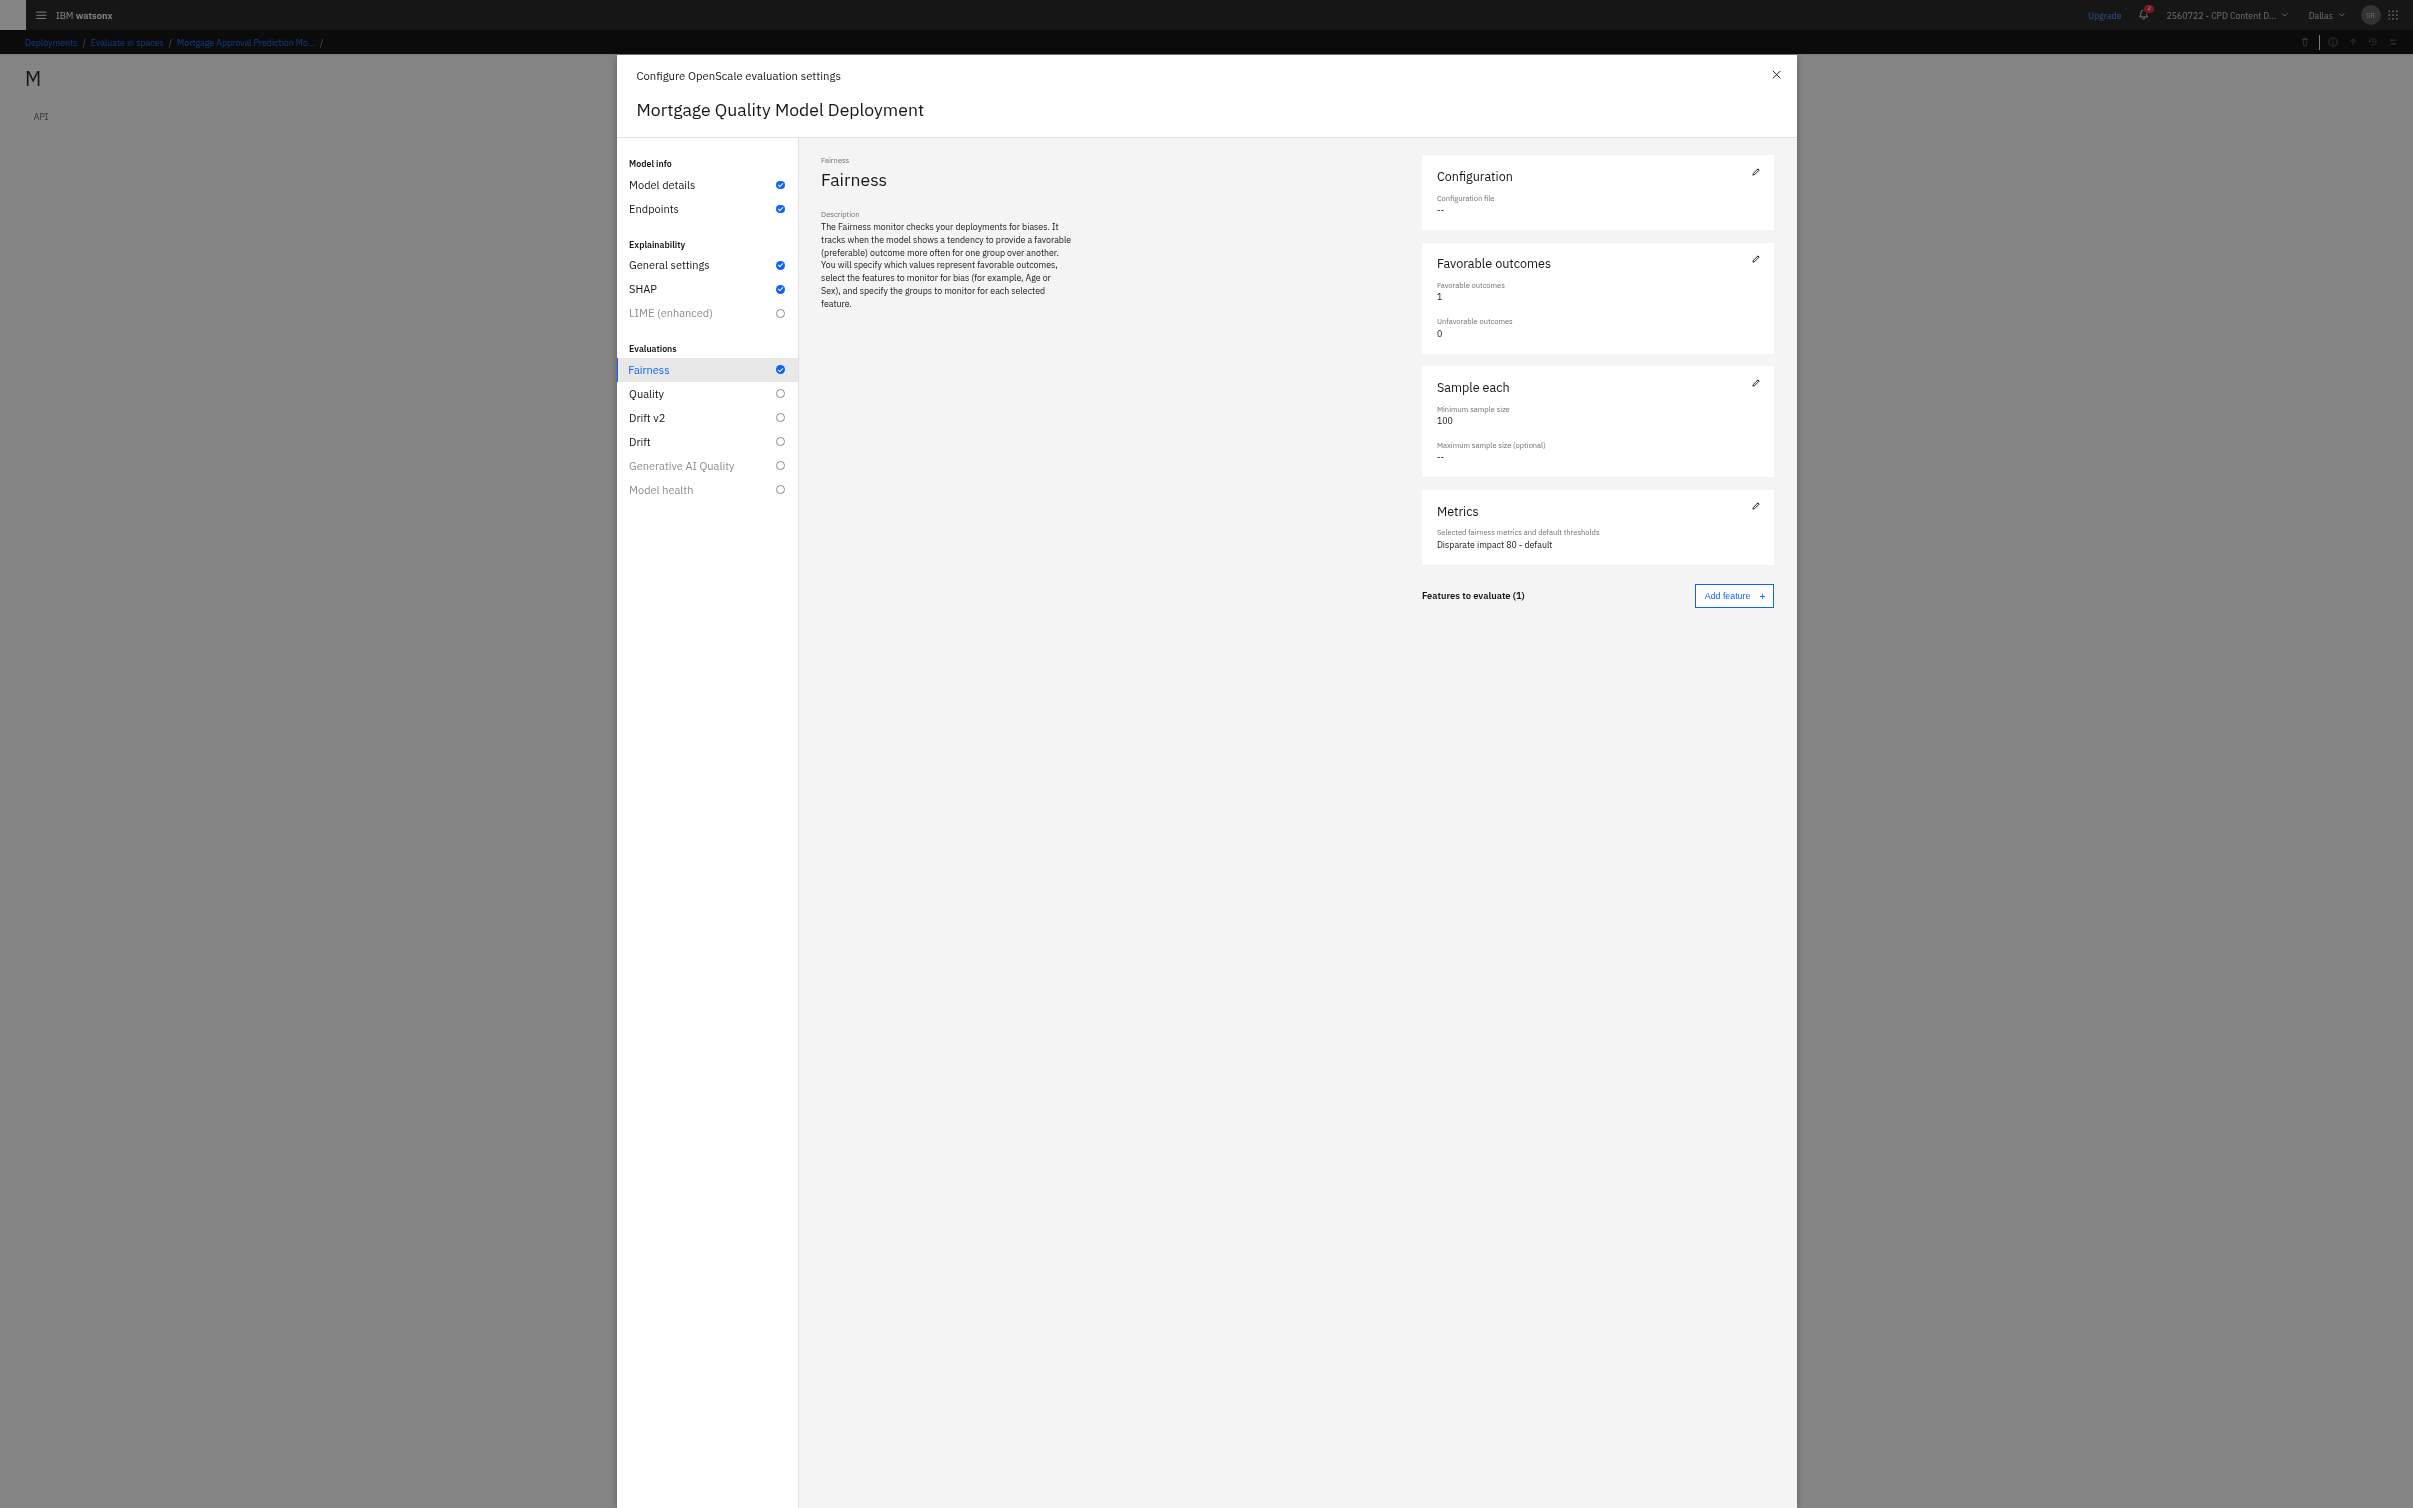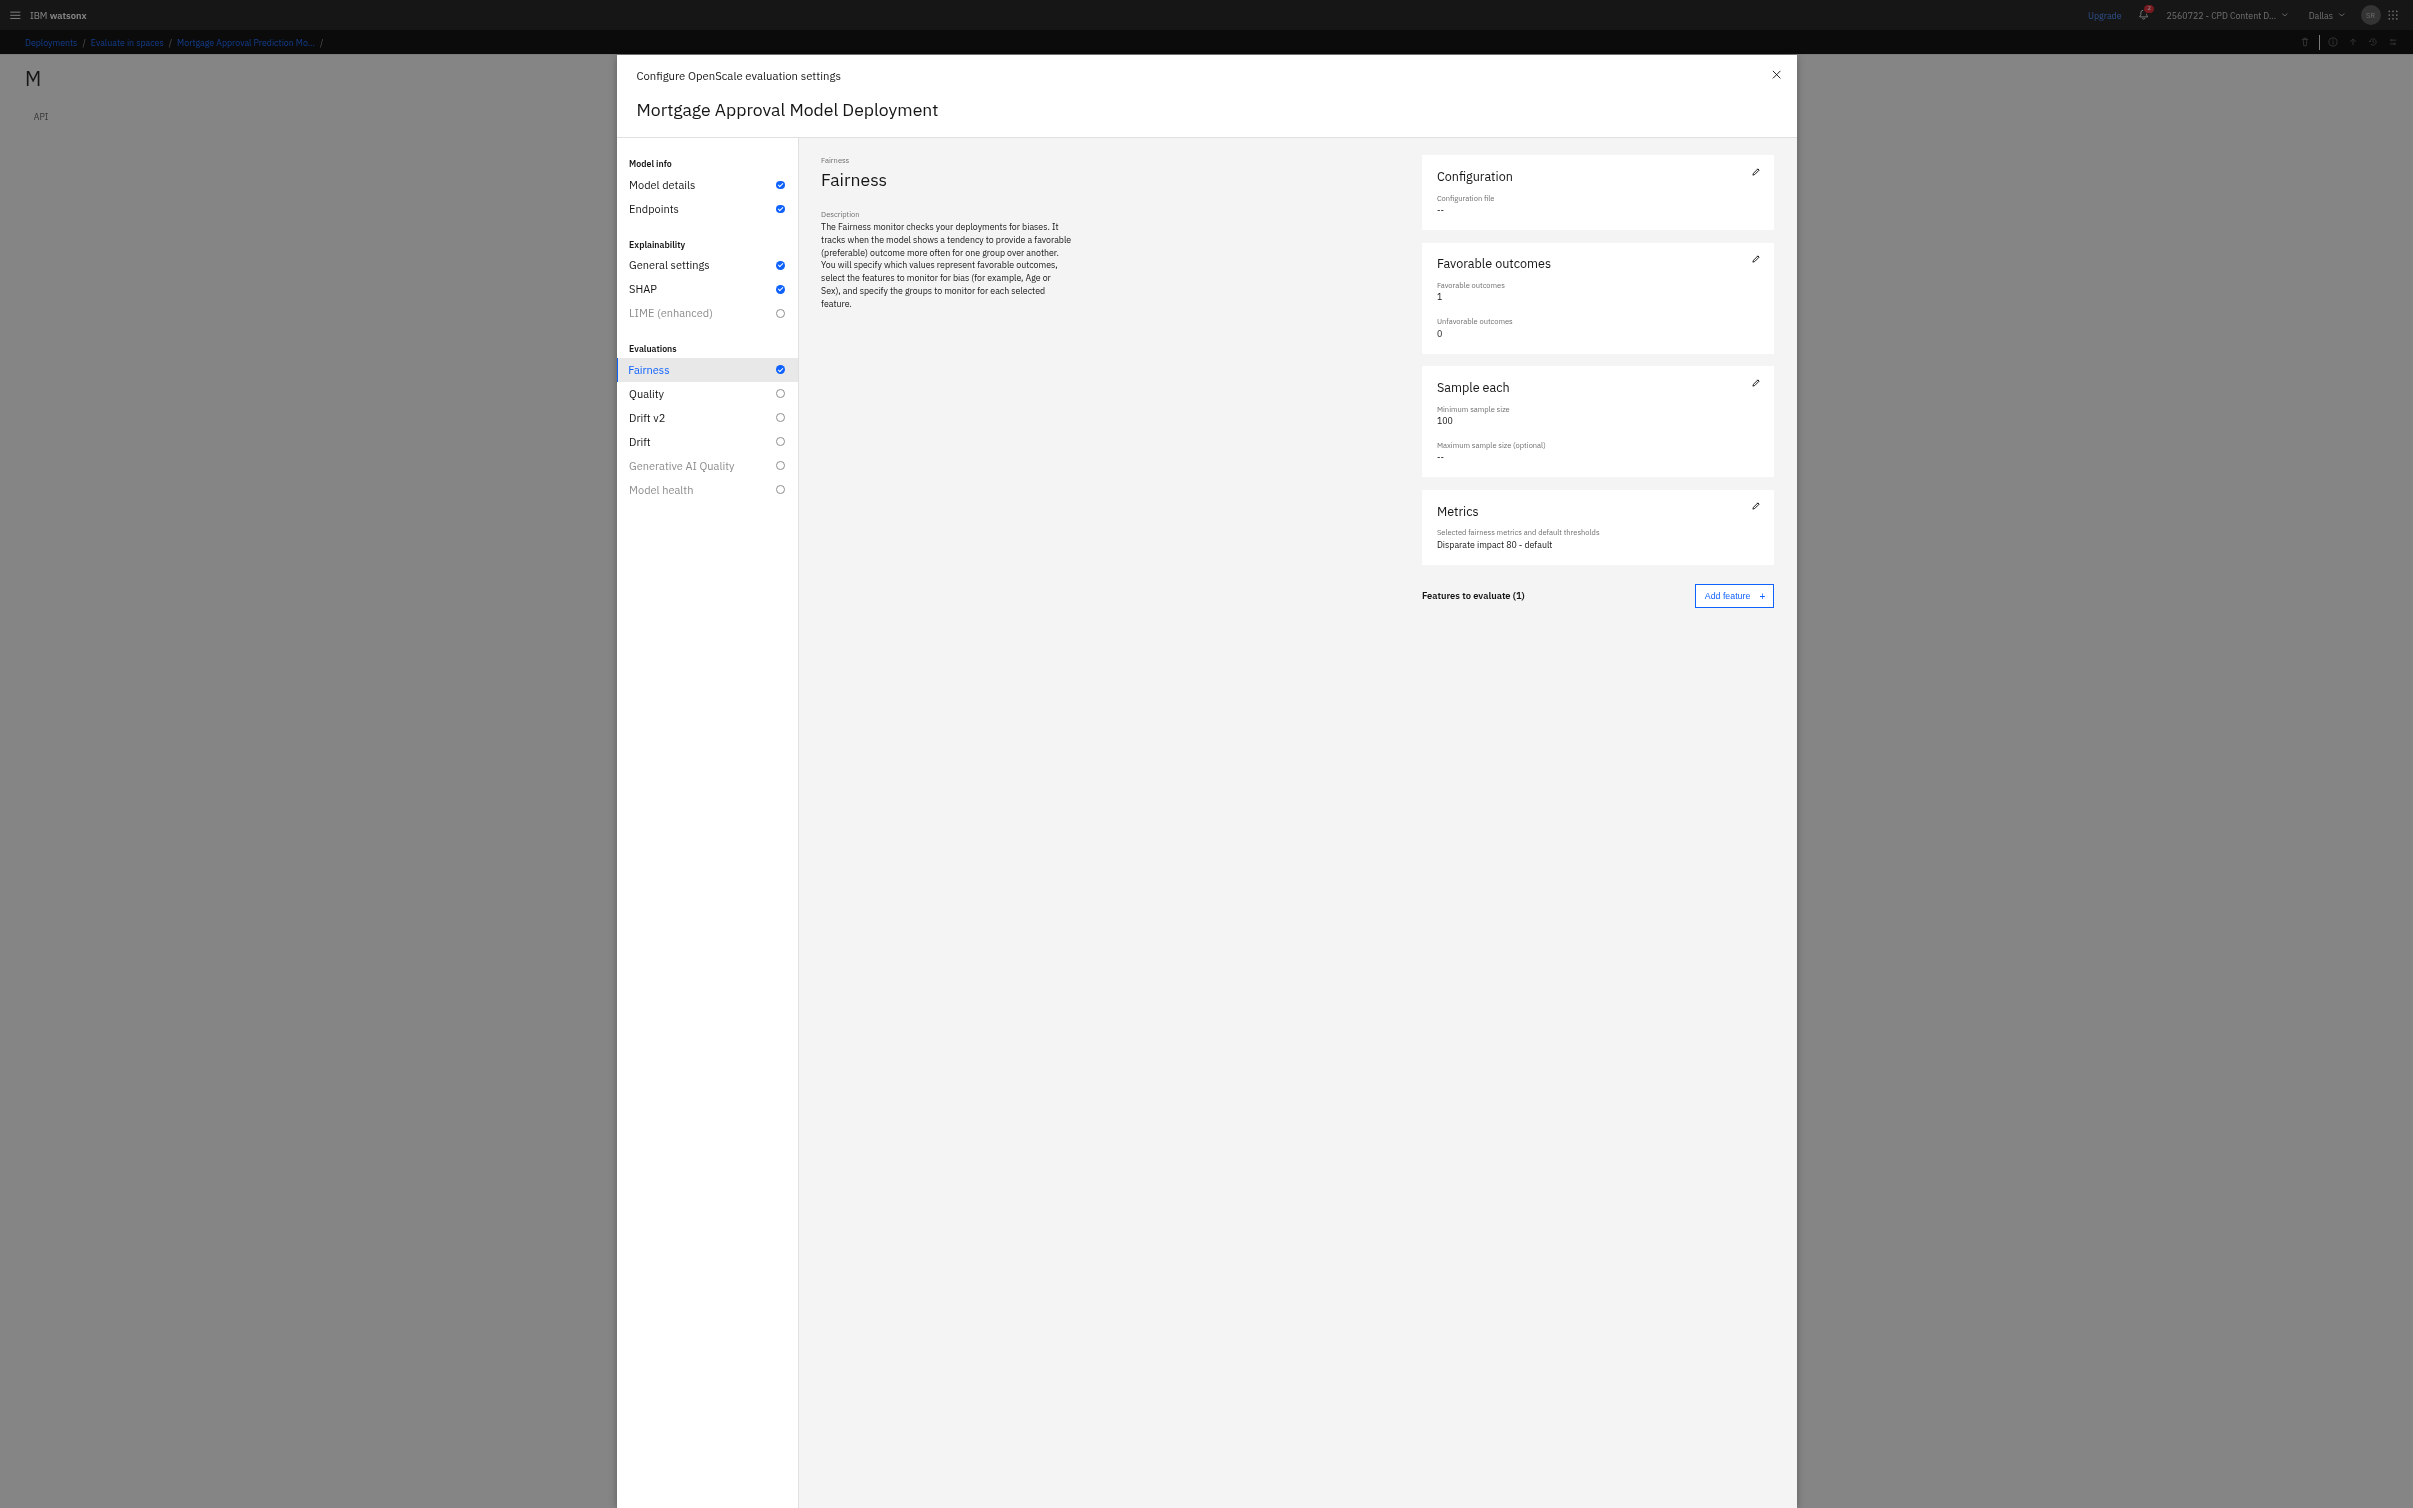--- a/index.html
+++ b/index.html
@@ -1,19 +1,19 @@
 <!DOCTYPE html>
 <html><head>
 <meta charset="utf-8">
 <style>
   * { box-sizing: border-box; margin: 0; padding: 0; }
   html, body { width: 100%; height: 100%; font-family: "IBM Plex Sans", -apple-system, BlinkMacSystemFont, "Segoe UI", Helvetica, Arial, sans-serif; font-size: 8.8px; color: #161616; background: #f4f4f4; overflow: hidden; }
 
   
-  .top-bar { height: 30px; background: #161616; display: flex; align-items: center; color: #f4f4f4; padding: 0 7.5px 0 0; }
+  .top-bar { height: 30px; background: #161616; display: flex; align-items: center; color: #f4f4f4; padding: 0 7.5px 0 0; margin-left: 26px; }
   .top-bar .hamburger { width: 30px; height: 30px; display:flex; align-items:center; justify-content:center; cursor:pointer; }
   .brand { font-size: 9.4px; }
   .brand b { font-weight: 600; }
   .top-bar .spacer { flex: 1; }
   .top-bar .link { color: #4589ff; padding: 0 10px; cursor:pointer; }
   .top-bar .bell-wrap { position: relative; width:25px; display:flex; align-items:center; justify-content:center; cursor:pointer; height:30px; }
   .badge { position:absolute; top:3.8px; right:1.3px; background:#da1e28; color:#fff; font-size:6.3px; border-radius:5px; padding:0.6px 3.1px; line-height:7.5px; border:0.6px solid #161616; }
   .top-item { display:flex; align-items:center; gap:5px; padding:0 10px; color:#c6c6c6; cursor:pointer; height:30px; }
   .avatar { width:20px; height:20px; border-radius:50%; background:#525252; color:#c6c6c6; display:flex; align-items:center; justify-content:center; font-size:7.5px; margin-left:5px; cursor:pointer; }
   .apps-grid { width:25px; height:30px; display:flex; align-items:center; justify-content:center; cursor:pointer; }
@@ -173,21 +173,21 @@
 
 <div class="overlay">
   <div class="modal">
     <div class="close-btn">
       <svg width="11.3" height="11.3" viewBox="0 0 18 18">
           <path class="stroke" stroke="#161616" d="M3 3l12 12M15 3L3 15"></path>
         </svg>
     </div>
     <div class="modal-head">
       <div class="modal-title">Configure OpenScale evaluation settings</div>
-      <div class="modal-sub">Mortgage Approval Model Deployment</div>
+      <div class="modal-sub">Mortgage Quality Model Deployment</div>
     </div>
 
     <div class="modal-body">
 
       <div class="side" id="side-nav">
           <div class="side-group-title">Model info</div>
           <div class="side-item">
             <span>Model details</span>
             <span class="chk"></span>
           </div>

